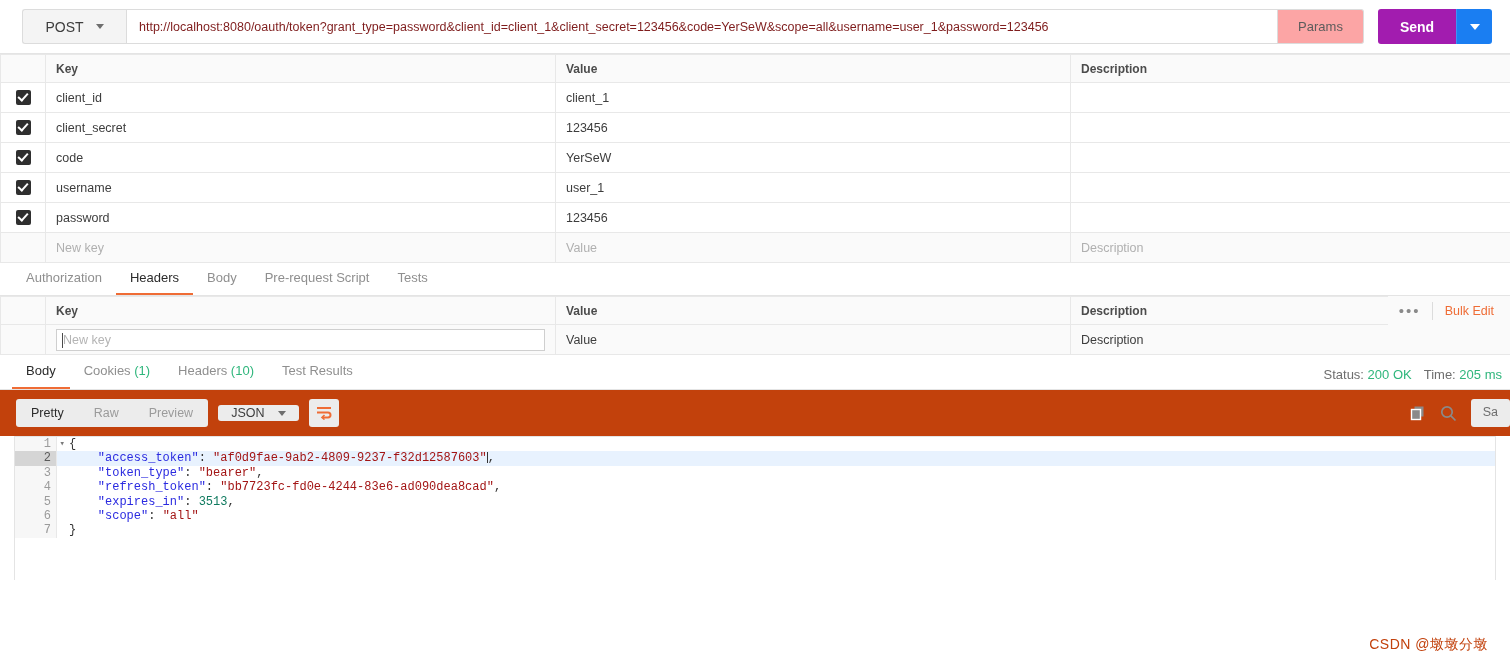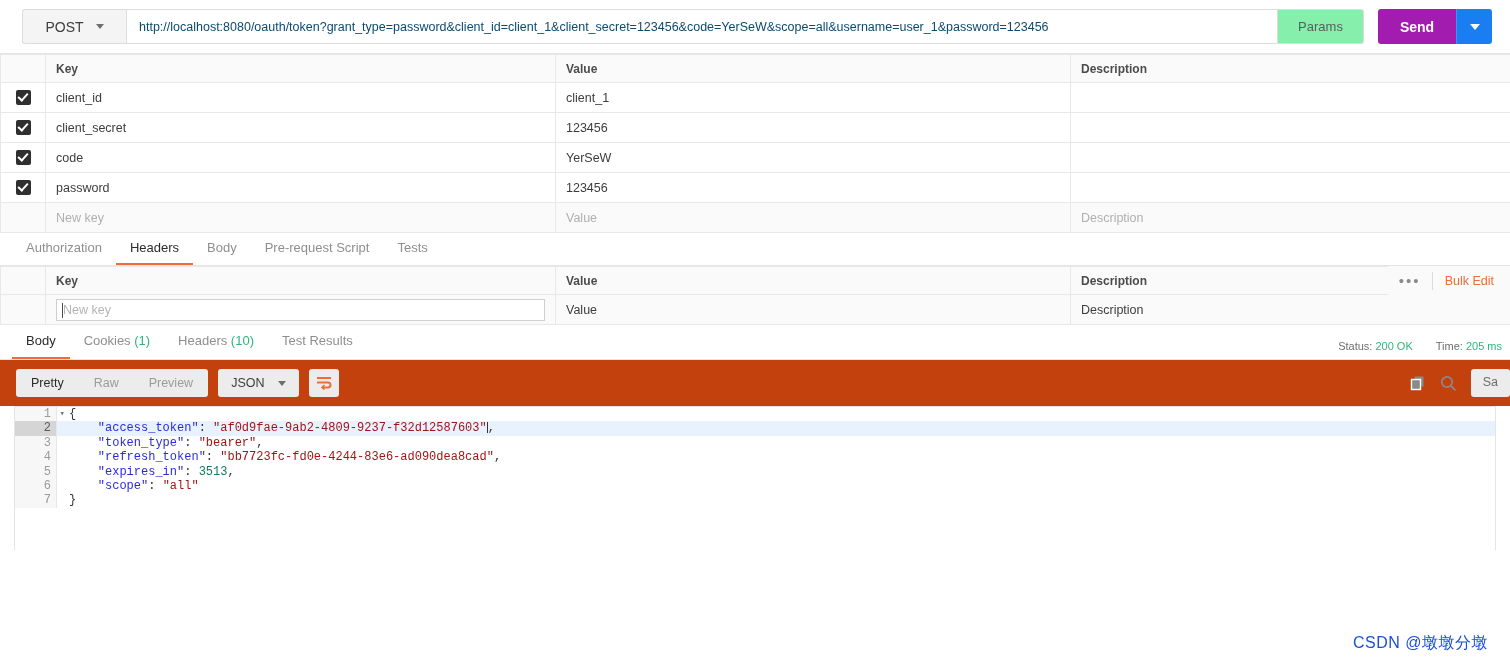--- a/index.html
+++ b/index.html
@@ -43,31 +43,31 @@
     border-top: 5px solid #6e6e6e;
   }
   .url-input {
     flex: 1;
     display: flex;
     align-items: center;
     padding: 0 12px;
     background: #fff;
     border: 1px solid #dcdcdc;
     font-size: 12.5px;
-    color: #0c4a6e;
+    color: #7f1d1d;
     white-space: nowrap;
     overflow: hidden;
     cursor: text;
   }
   .params-btn {
     display: flex;
     align-items: center;
     justify-content: center;
     width: 86px;
-    background: #86efac;
+    background: #fca5a5;
     border: 1px solid #dcdcdc;
     border-left: none;
     border-radius: 0 3px 3px 0;
     font-size: 13px;
     color: #5c5c5c;
     cursor: pointer;
   }
   .send-group {
     display: flex;
     margin-left: 14px;
@@ -236,22 +236,22 @@
     cursor: pointer;
     border-bottom: 2px solid transparent;
   }
   .resp-tab.active { color: #2b2b2b; border-bottom-color: #ef6c35; }
   .cnt { color: #2fb67c; }
   .status-area {
     position: absolute;
     right: 8px; bottom: 7px;
     display: flex;
     align-items: center;
-    gap: 23px;
-    font-size: 11px;
+    gap: 12px;
+    font-size: 13px;
     color: #6e6e6e;
   }
   .status-area b { font-weight: normal; color: #2fb67c; }
 
   .view-toolbar {
     display: flex;
     align-items: center;
     height: 46px;
     padding: 0 10px 0 16px;
     background: #c2410c;
@@ -268,21 +268,21 @@
     display: flex; align-items: center;
     padding: 0 15px;
     font-size: 12.5px;
     color: #9b9b9b;
     cursor: pointer;
   }
   .seg .s.active { color: #2b2b2b; }
   .json-seg {
     display: flex; align-items: center;
     gap: 14px;
-    height: 28px;
+    height: 16px;
     margin-left: 10px;
     padding: 0 13px;
     background: #ececec;
     border-radius: 3px;
     font-size: 12.5px;
     color: #3d3d3d;
     cursor: pointer;
   }
   .wrap-btn {
     display: flex; align-items: center; justify-content: center;
@@ -352,22 +352,22 @@
     display: inline-block;
     width: 1px;
     height: 11px;
     background: #333;
     vertical-align: -2px;
   }
 
   .watermark {
     position: absolute;
     right: 22px; bottom: 10px;
-    font-size: 16px;
-    color: #1d4ed8;
+    font-size: 14px;
+    color: #c2410c;
     letter-spacing: .5px;
   }
 </style>
 </head>
 <body>
 
 <div class="urlbar">
   <div class="method-select">
     <span>POST</span>
     <span class="caret-down"></span>
@@ -414,20 +414,26 @@
           <td></td>
         </tr>
         <tr>
           <td class="cell-check"><span class="cbox"></span></td>
           <td>code</td>
           <td>YerSeW</td>
           <td></td>
         </tr>
         <tr>
           <td class="cell-check"><span class="cbox"></span></td>
+          <td>username</td>
+          <td>user_1</td>
+          <td></td>
+        </tr>
+        <tr>
+          <td class="cell-check"><span class="cbox"></span></td>
           <td>password</td>
           <td>123456</td>
           <td></td>
         </tr>
         <tr class="row-new">
           <td class="cell-check"></td>
           <td>New key</td>
           <td>Value</td>
           <td>Description</td>
         </tr>

